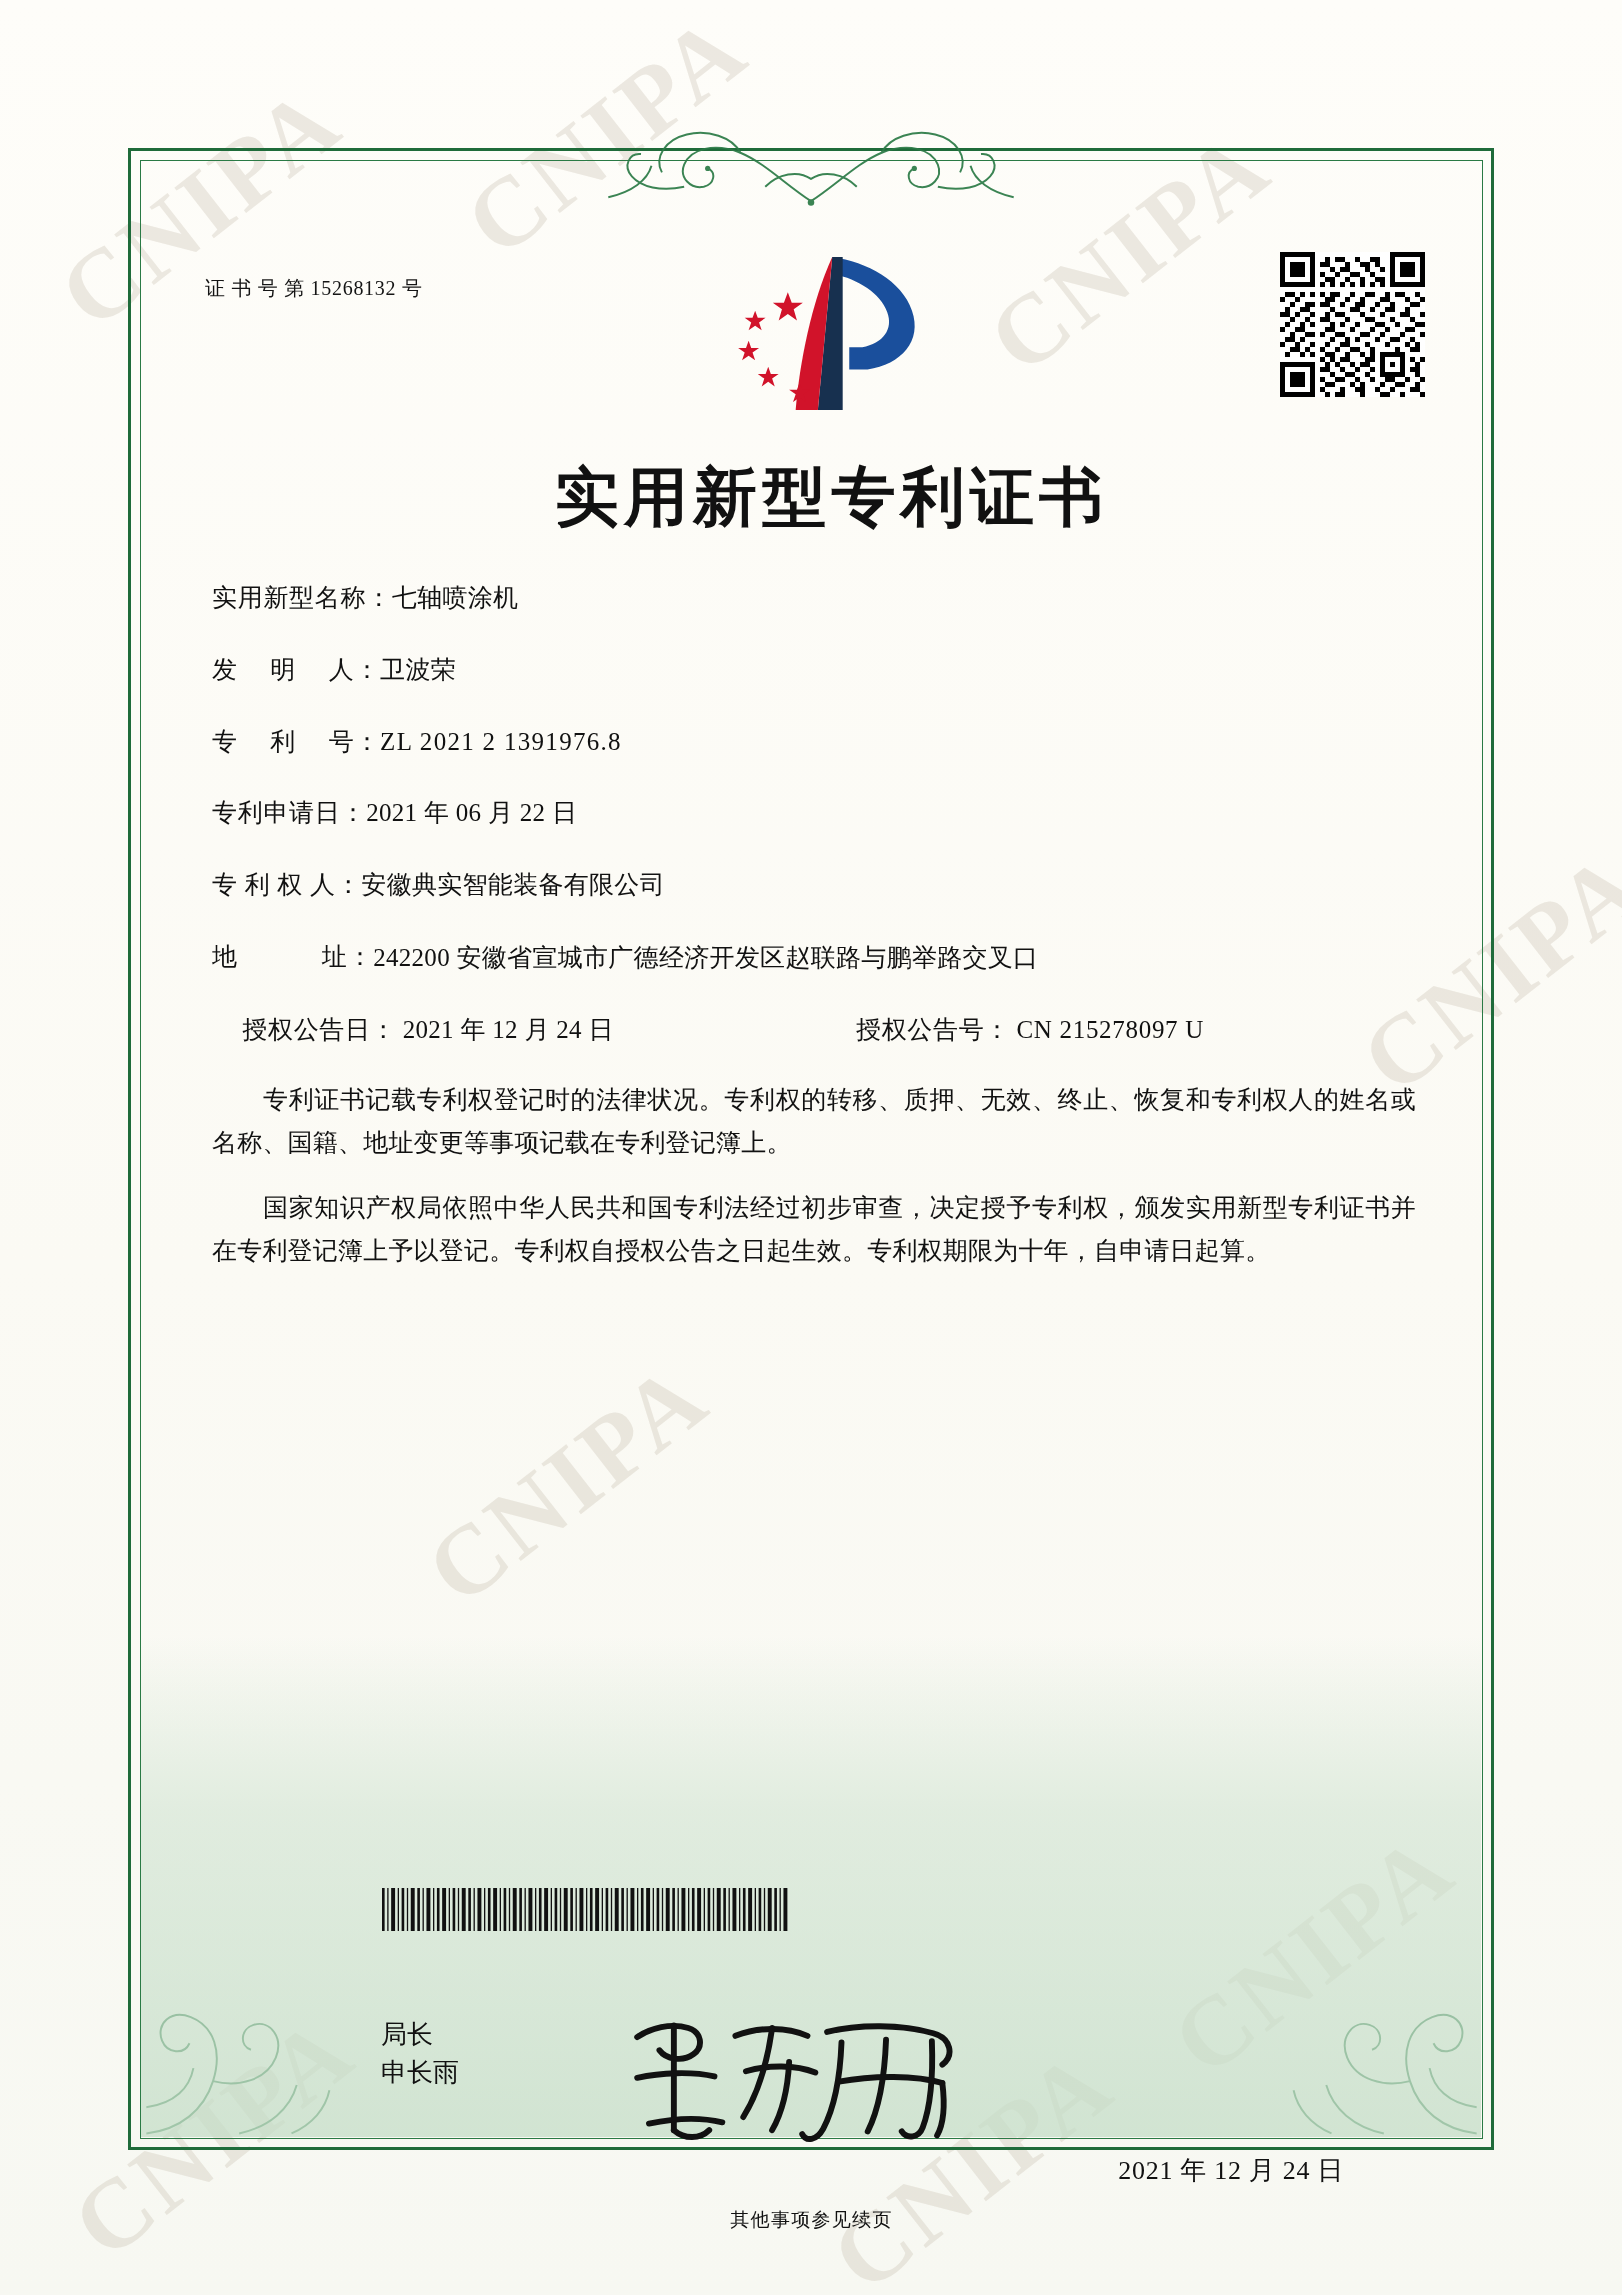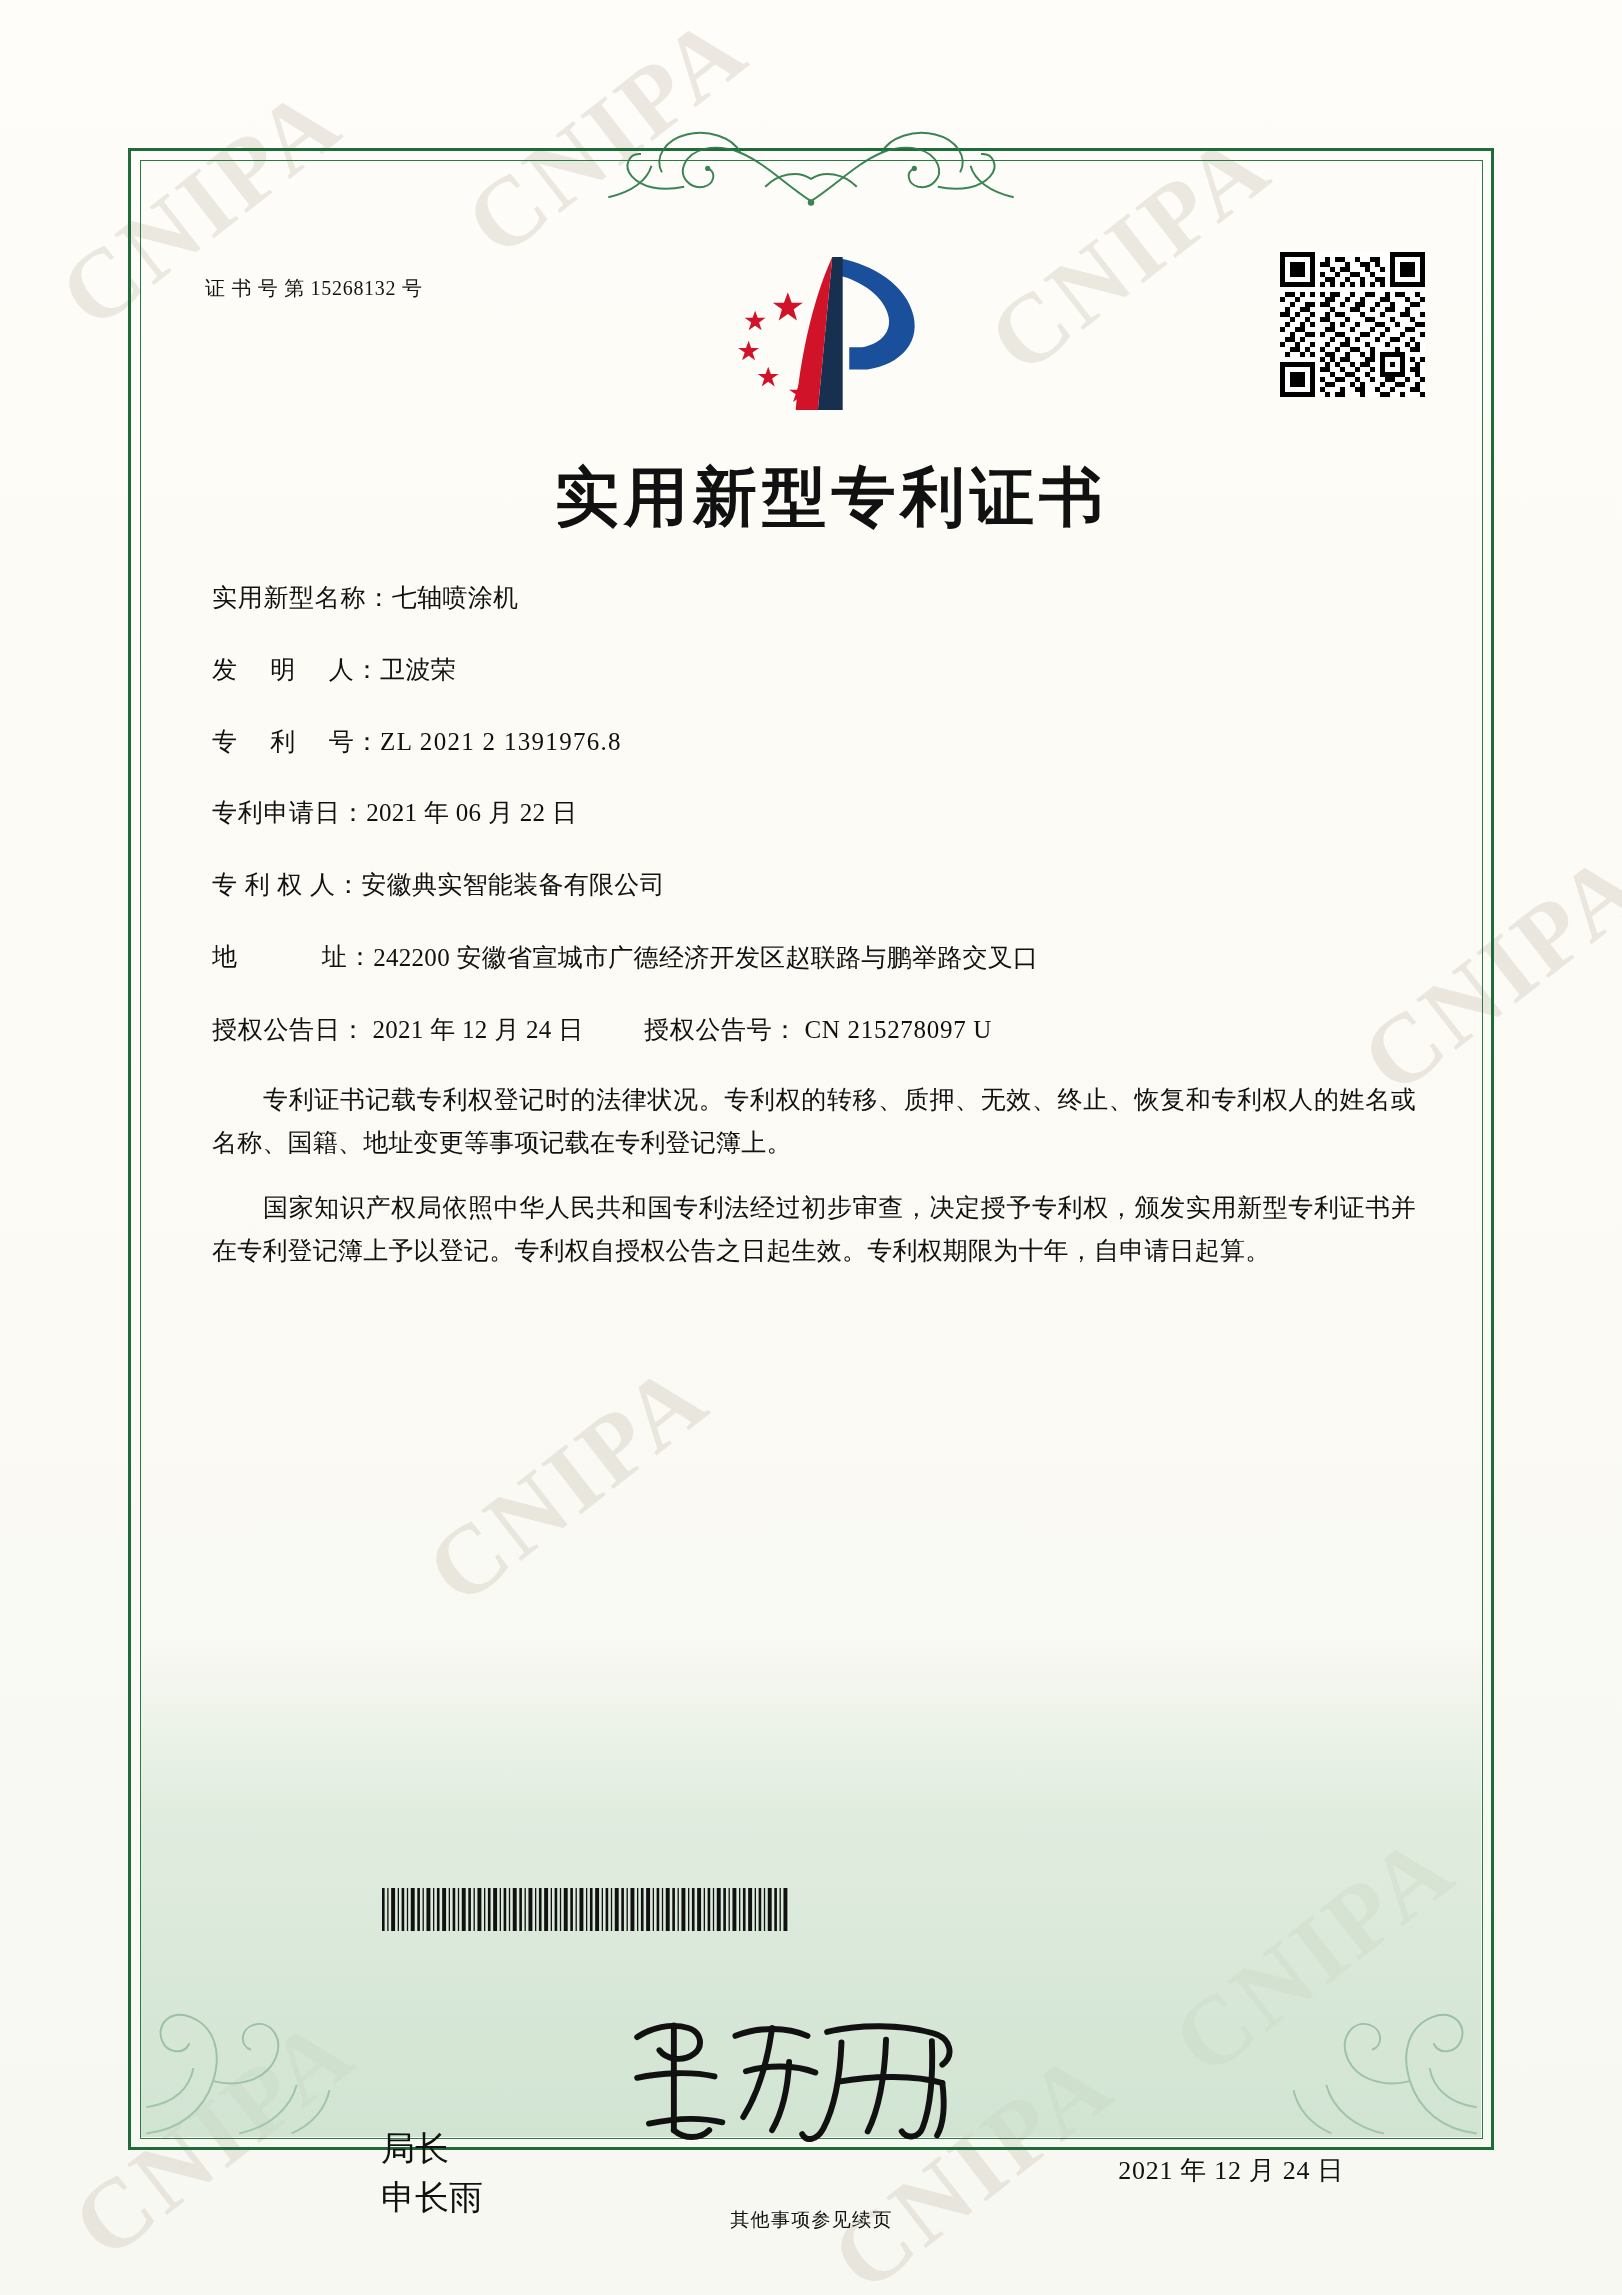--- a/index.html
+++ b/index.html
@@ -132,20 +132,21 @@
   }
   .fvalue {
     flex: 1 1 auto;
     letter-spacing: 0.3px;
   }
   .frow.tight { margin-bottom: 34px; }
 
   .two-col {
     display: flex;
     margin-bottom: 29px;
+    text-align: center;
   }
   .two-col .left { flex: 0 0 432px; }
   .two-col .right { flex: 1 1 auto; }
 
   .para {
     font-size: 25px;
     line-height: 1.72;
     color: #111111;
     text-align: justify;
     text-indent: 51px;
@@ -159,22 +160,22 @@
     left: 242px;
     top: 1728px;
     width: 425px;
     height: 43px;
   }
 
   
   .sig-label {
     position: absolute;
     left: 241px;
-    top: 1964px;
-    font-size: 34px;
+    top: 1856px;
+    font-size: 26px;
     line-height: 1.45;
     color: #111111;
   }
   .sig-script {
     position: absolute;
     left: 471px;
     top: 1839px;
     width: 406px;
     height: 151px;
   }

